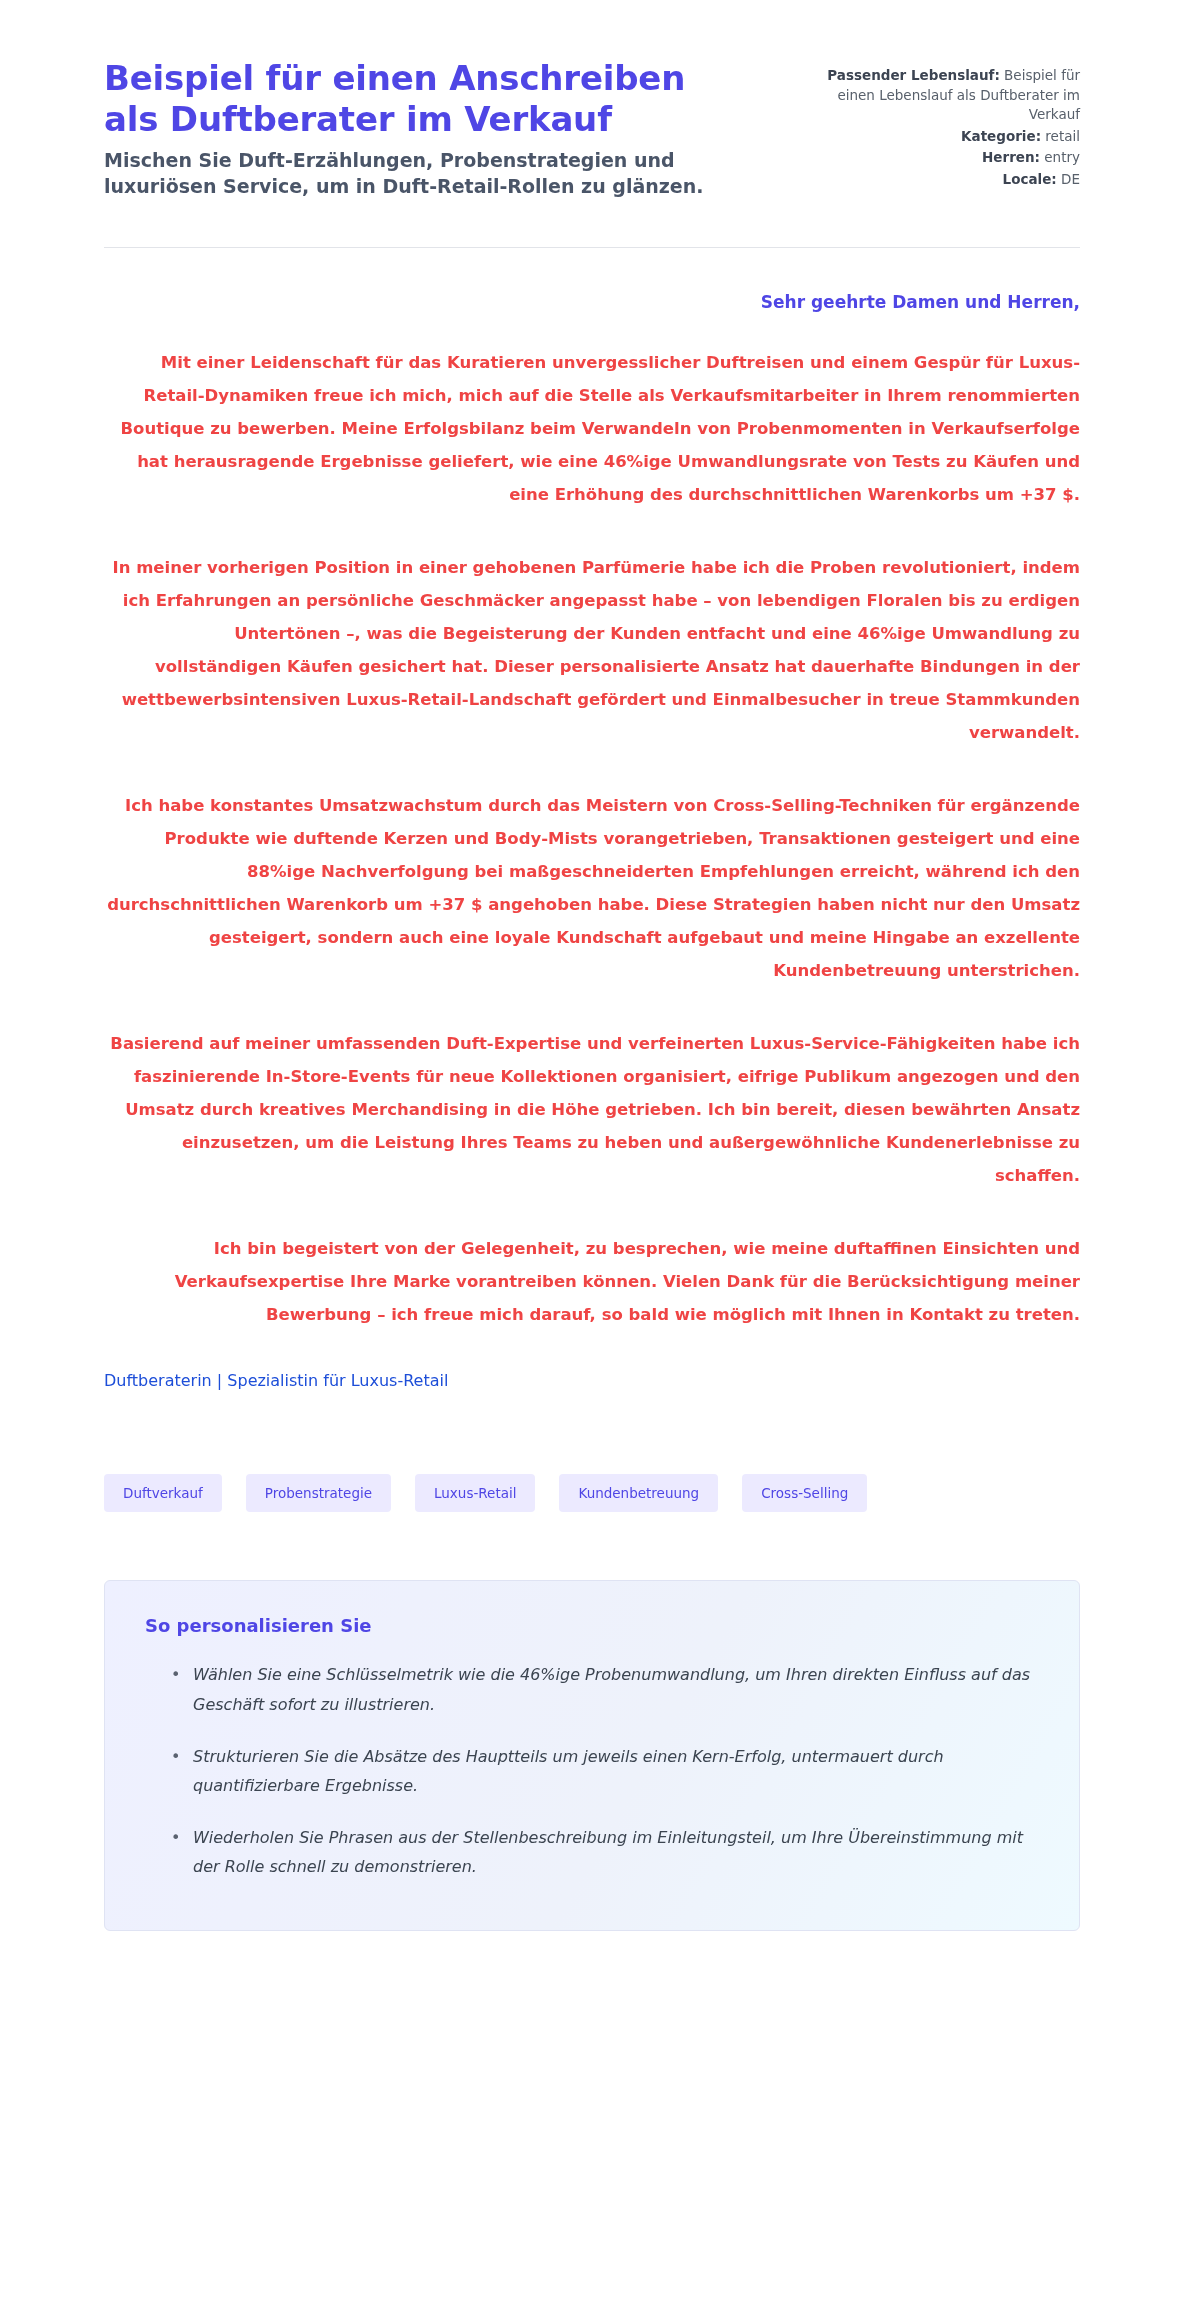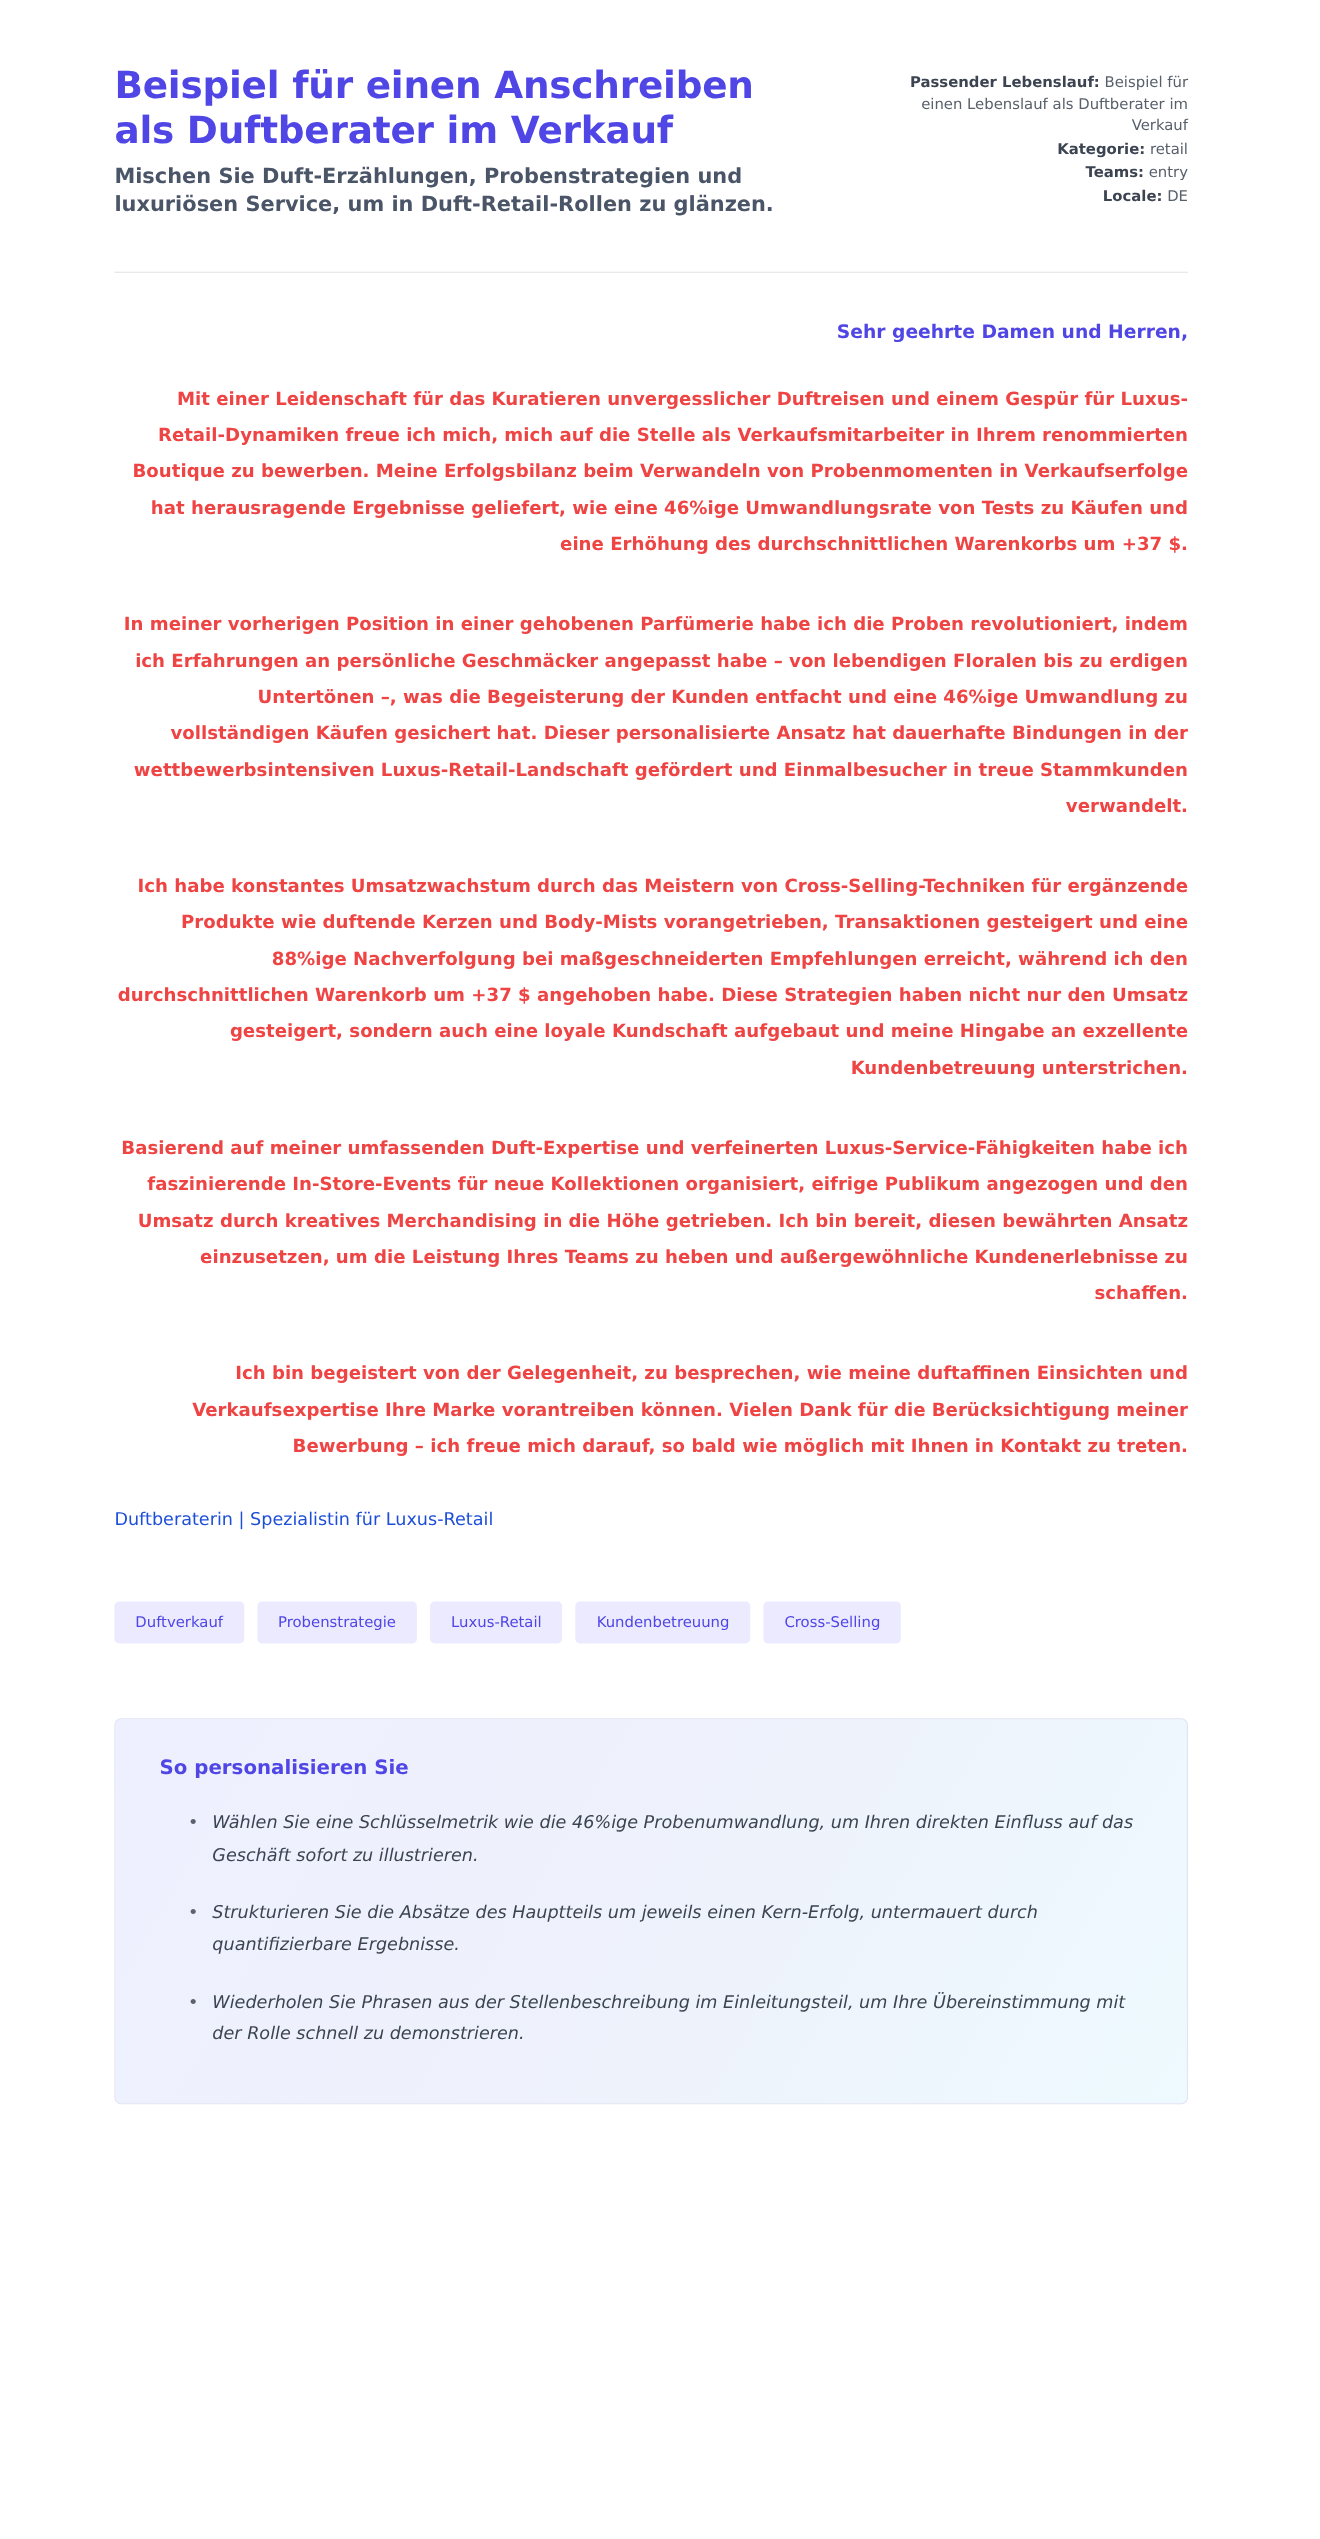--- a/index.html
+++ b/index.html
@@ -104,22 +104,22 @@
   .sig-role {
     font-size: 16px;
     color: #1d4ed8;
     margin: 0;
   }
 
   
   .tags {
     display: flex;
     flex-wrap: wrap;
-    gap: 12px;
-    margin-top: 66px;
+    gap: 24px;
+    margin-top: 84px;
   }
   .tag {
     background: #eceaff;
     color: #4f46e5;
     font-size: 13.5px;
     padding: 11px 19px;
     border-radius: 4px;
     white-space: nowrap;
   }
 
@@ -175,21 +175,21 @@
     <div class="meta">
       <div class="meta-row">
         <strong>Passender Lebenslauf:</strong>
         <span class="meta-val">Beispiel für einen Lebenslauf als Duftberater im Verkauf</span>
       </div>
       <div class="meta-row">
         <strong>Kategorie:</strong>
         <span class="meta-val">retail</span>
       </div>
       <div class="meta-row">
-        <strong>Teams:</strong>
+        <strong>Herren:</strong>
         <span class="meta-val">entry</span>
       </div>
       <div class="meta-row">
         <strong>Locale:</strong>
         <span class="meta-val">DE</span>
       </div>
     </div>
   </div>
 
   <hr class="divider">

